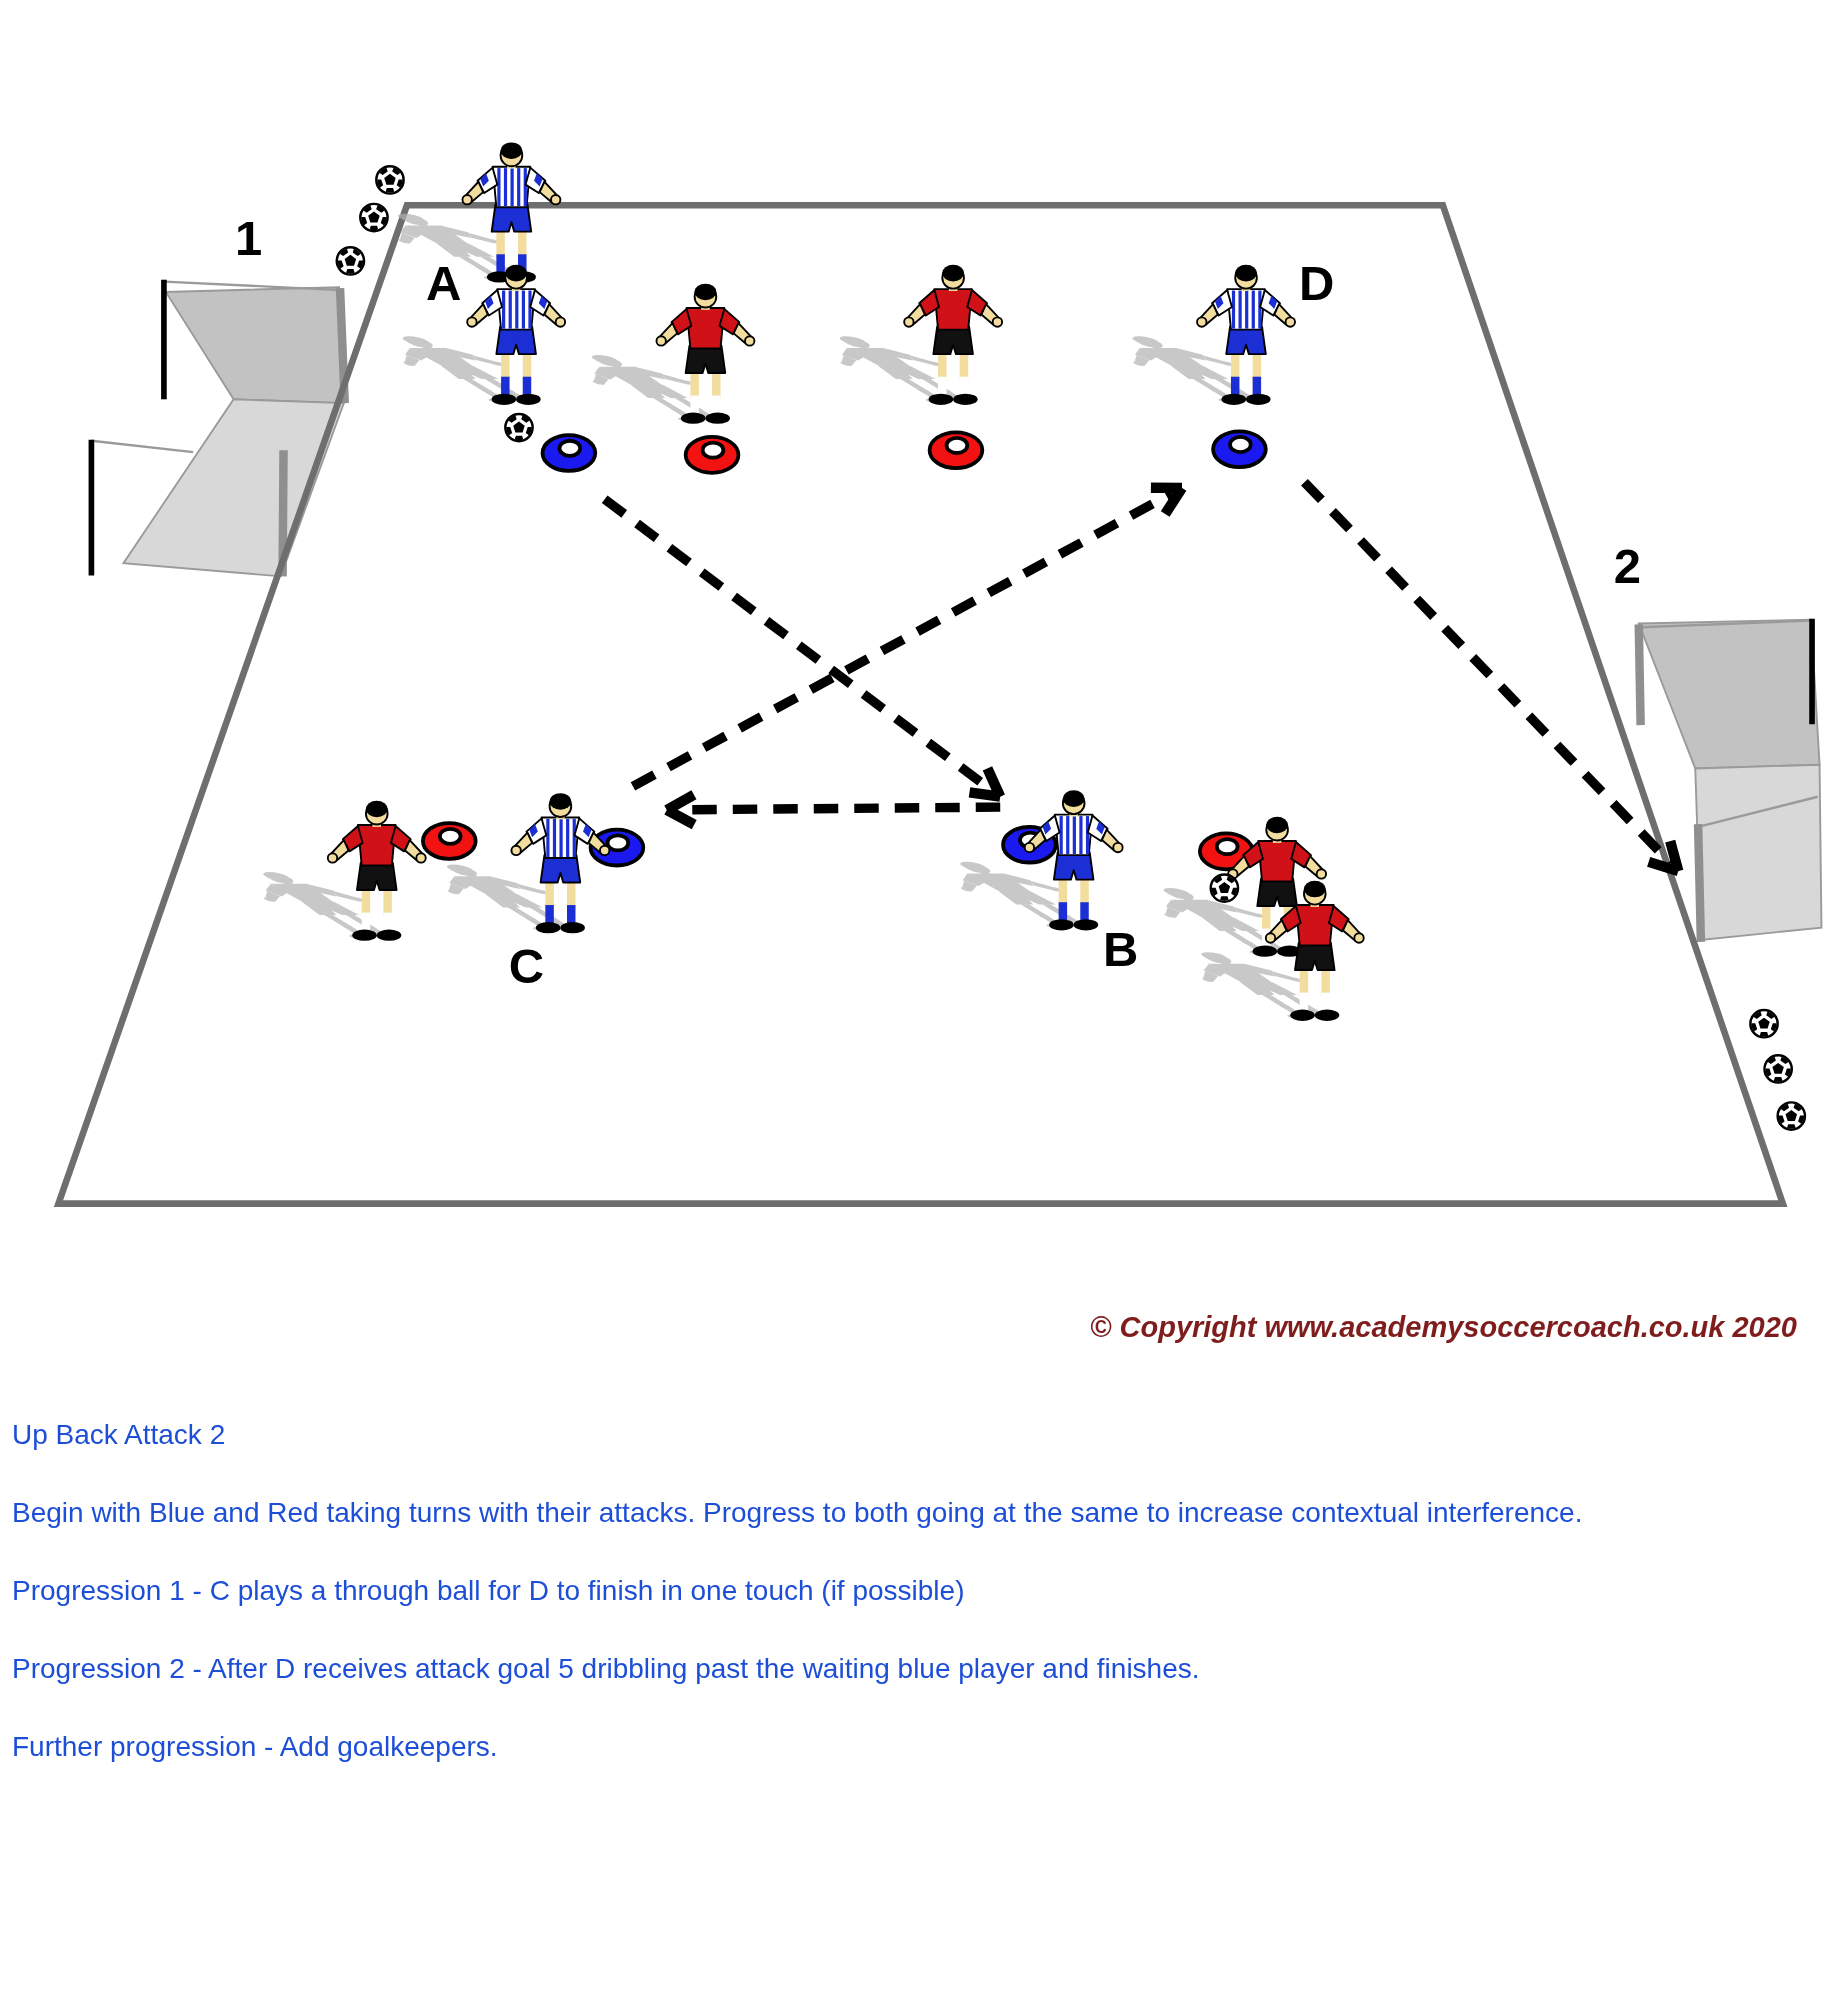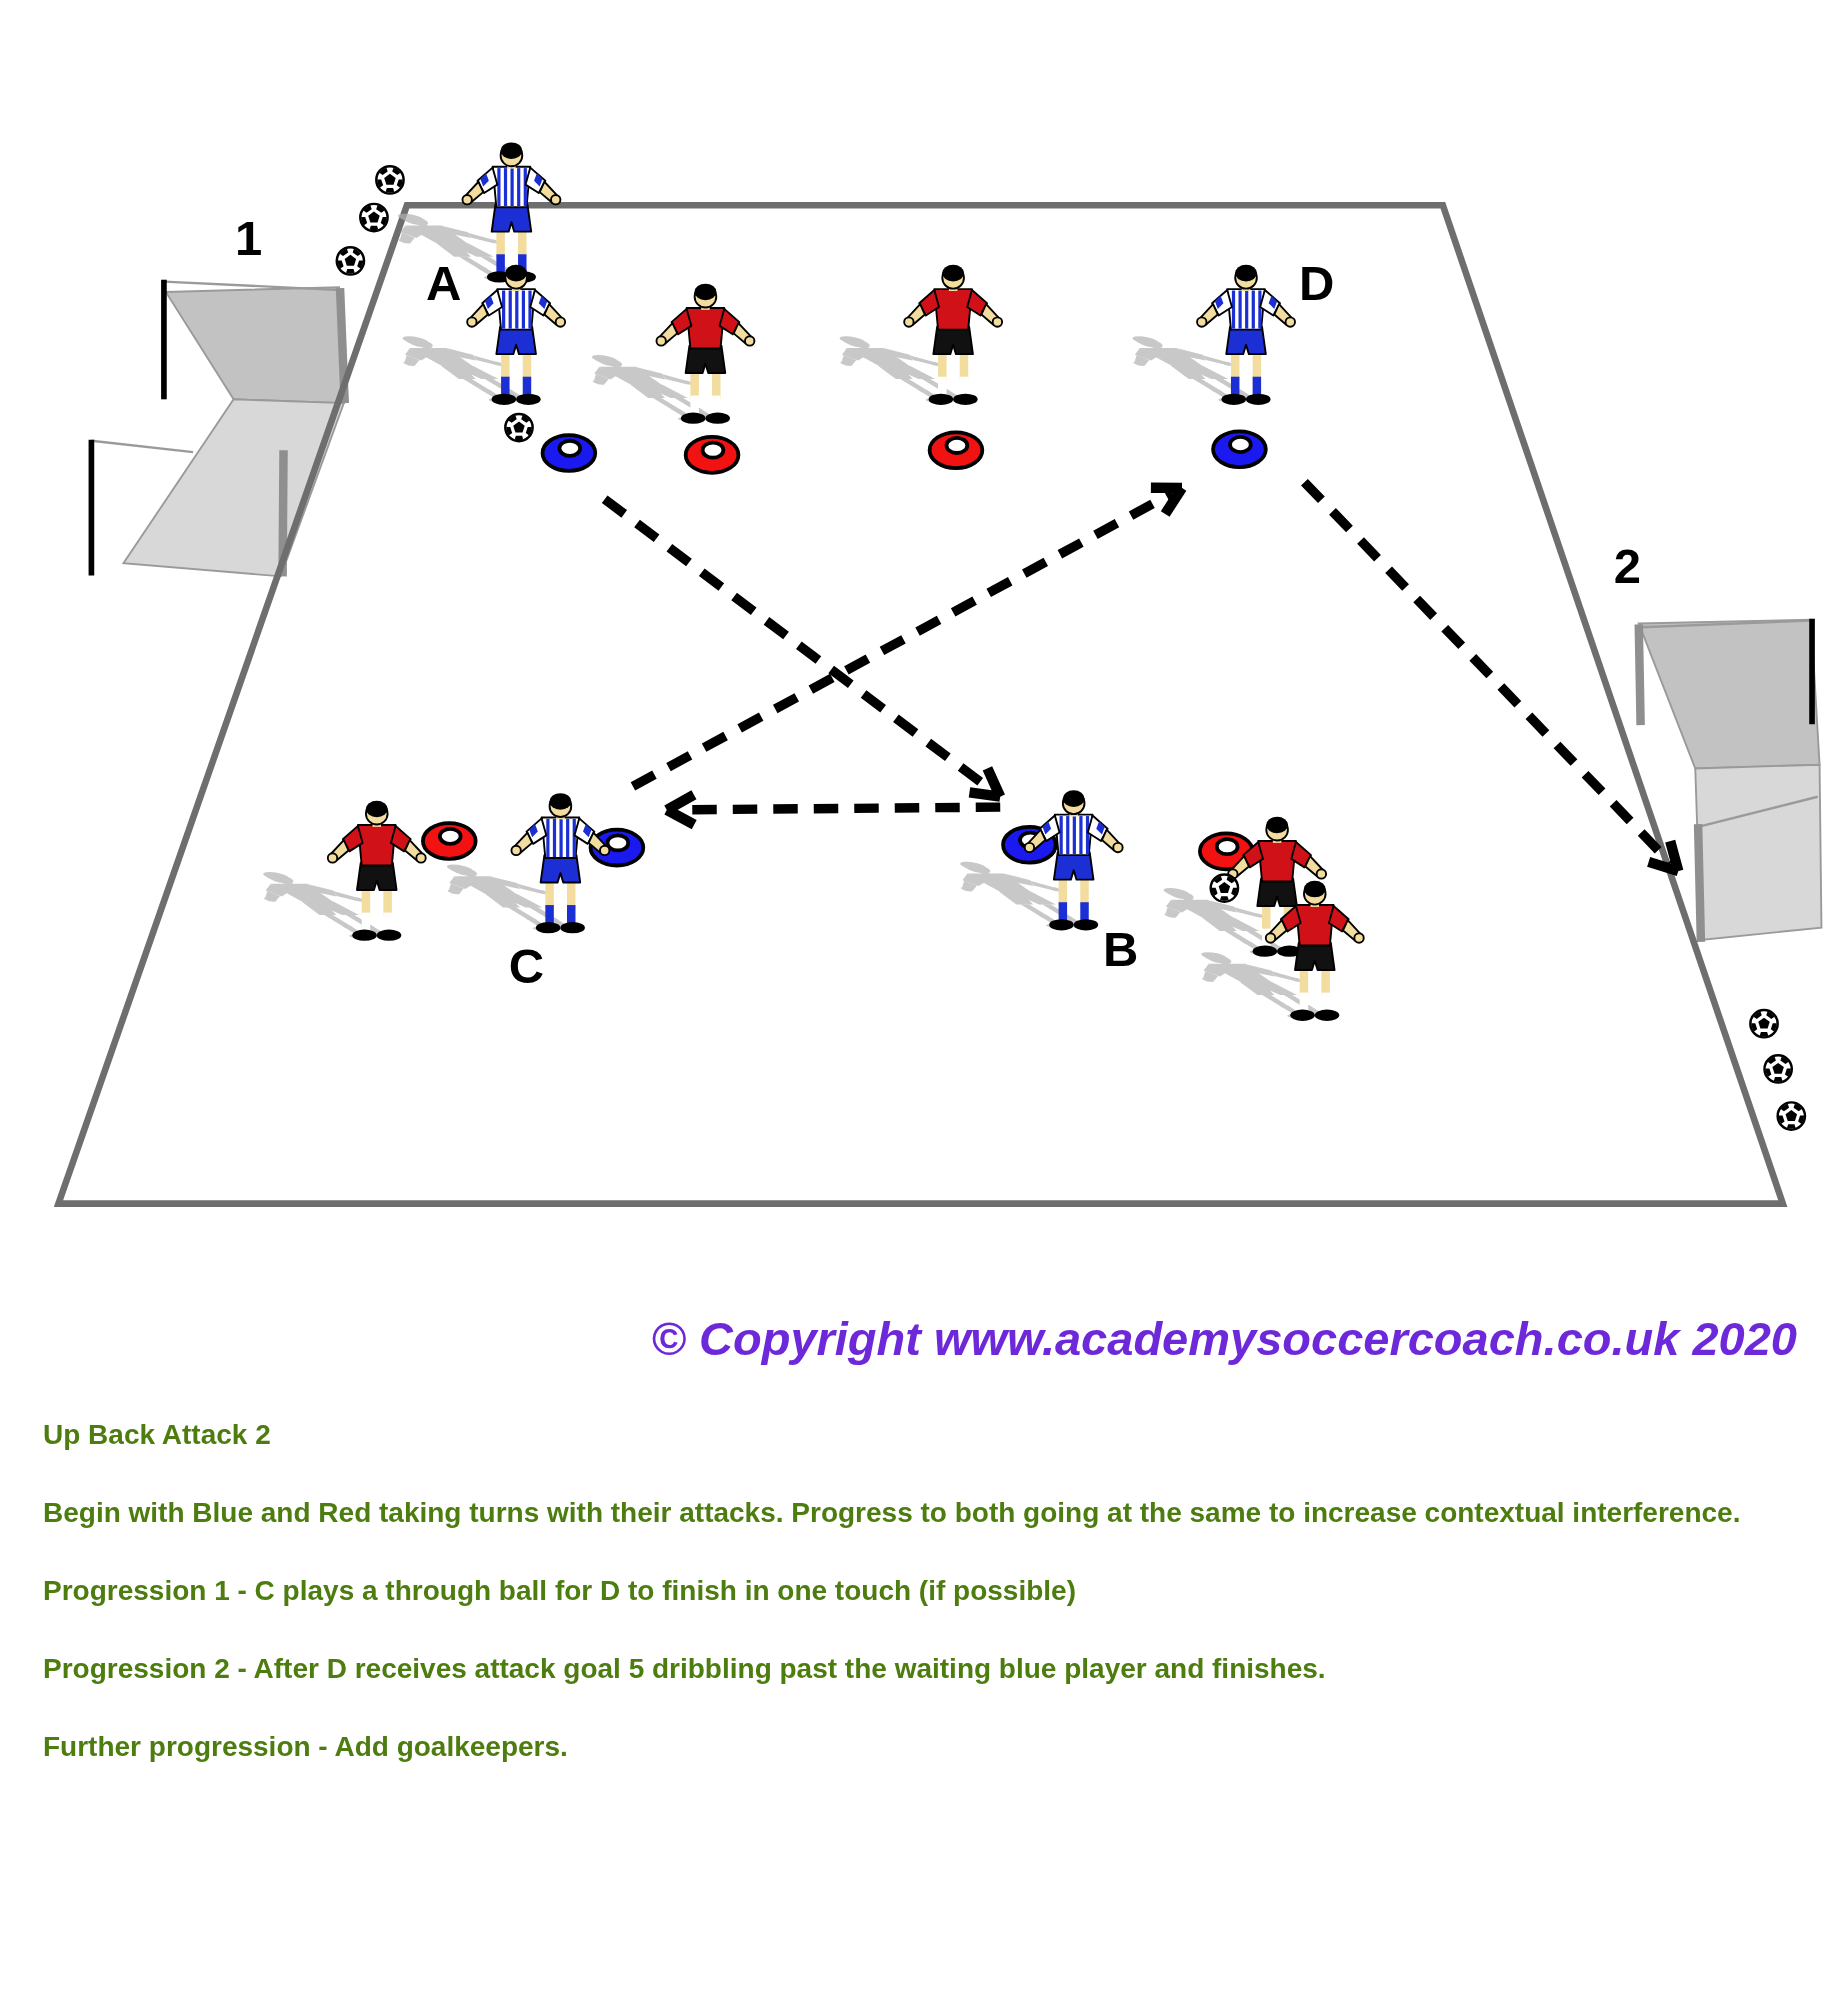--- a/index.html
+++ b/index.html
@@ -1,19 +1,19 @@
 <!DOCTYPE html>
 <html style="font-size:15px"><head>
 <meta charset="utf-8">
 <style>
   html,body{margin:0;padding:0;background:#ffffff;}
   body{width:1846px;height:2001px;position:relative;font-family:"Liberation Sans",sans-serif;overflow:hidden;}
   #drill-svg{position:absolute;left:0;top:0;}
-  .copyright{position:absolute;top:1311px;right:49px;font-size:47px;font-weight:bold;font-style:italic;color:#6d28d9;}
-  .notes{position:absolute;left:43px;top:1416px;width:1768px;color:#4d7c0f;font-weight:bold;}
+  .copyright{position:absolute;top:1311px;right:49px;font-size:29px;font-weight:bold;font-style:italic;color:#7f1d1d;}
+  .notes{position:absolute;left:12px;top:1416px;width:1768px;color:#1d4ed8;}
   .notes p{margin:0 0 40px 0;font-size:28px;line-height:38px;white-space:pre-wrap;}
 </style>
 </head>
 <body>
 
 <svg id="drill-svg" width="1846" height="1375" viewBox="0 0 1960 1460">
     <g>
       <polygon points="176,310 360,305 365,428 248,424" fill="#c2c2c2" stroke="#9a9a9a" stroke-width="2"></polygon>
       <polygon points="248,424 365,428 298,612 131,598" fill="#d8d8d8" stroke="#9a9a9a" stroke-width="2"></polygon>
       <line x1="174" y1="299" x2="361" y2="308" stroke="#9a9a9a" stroke-width="2.5"></line>

